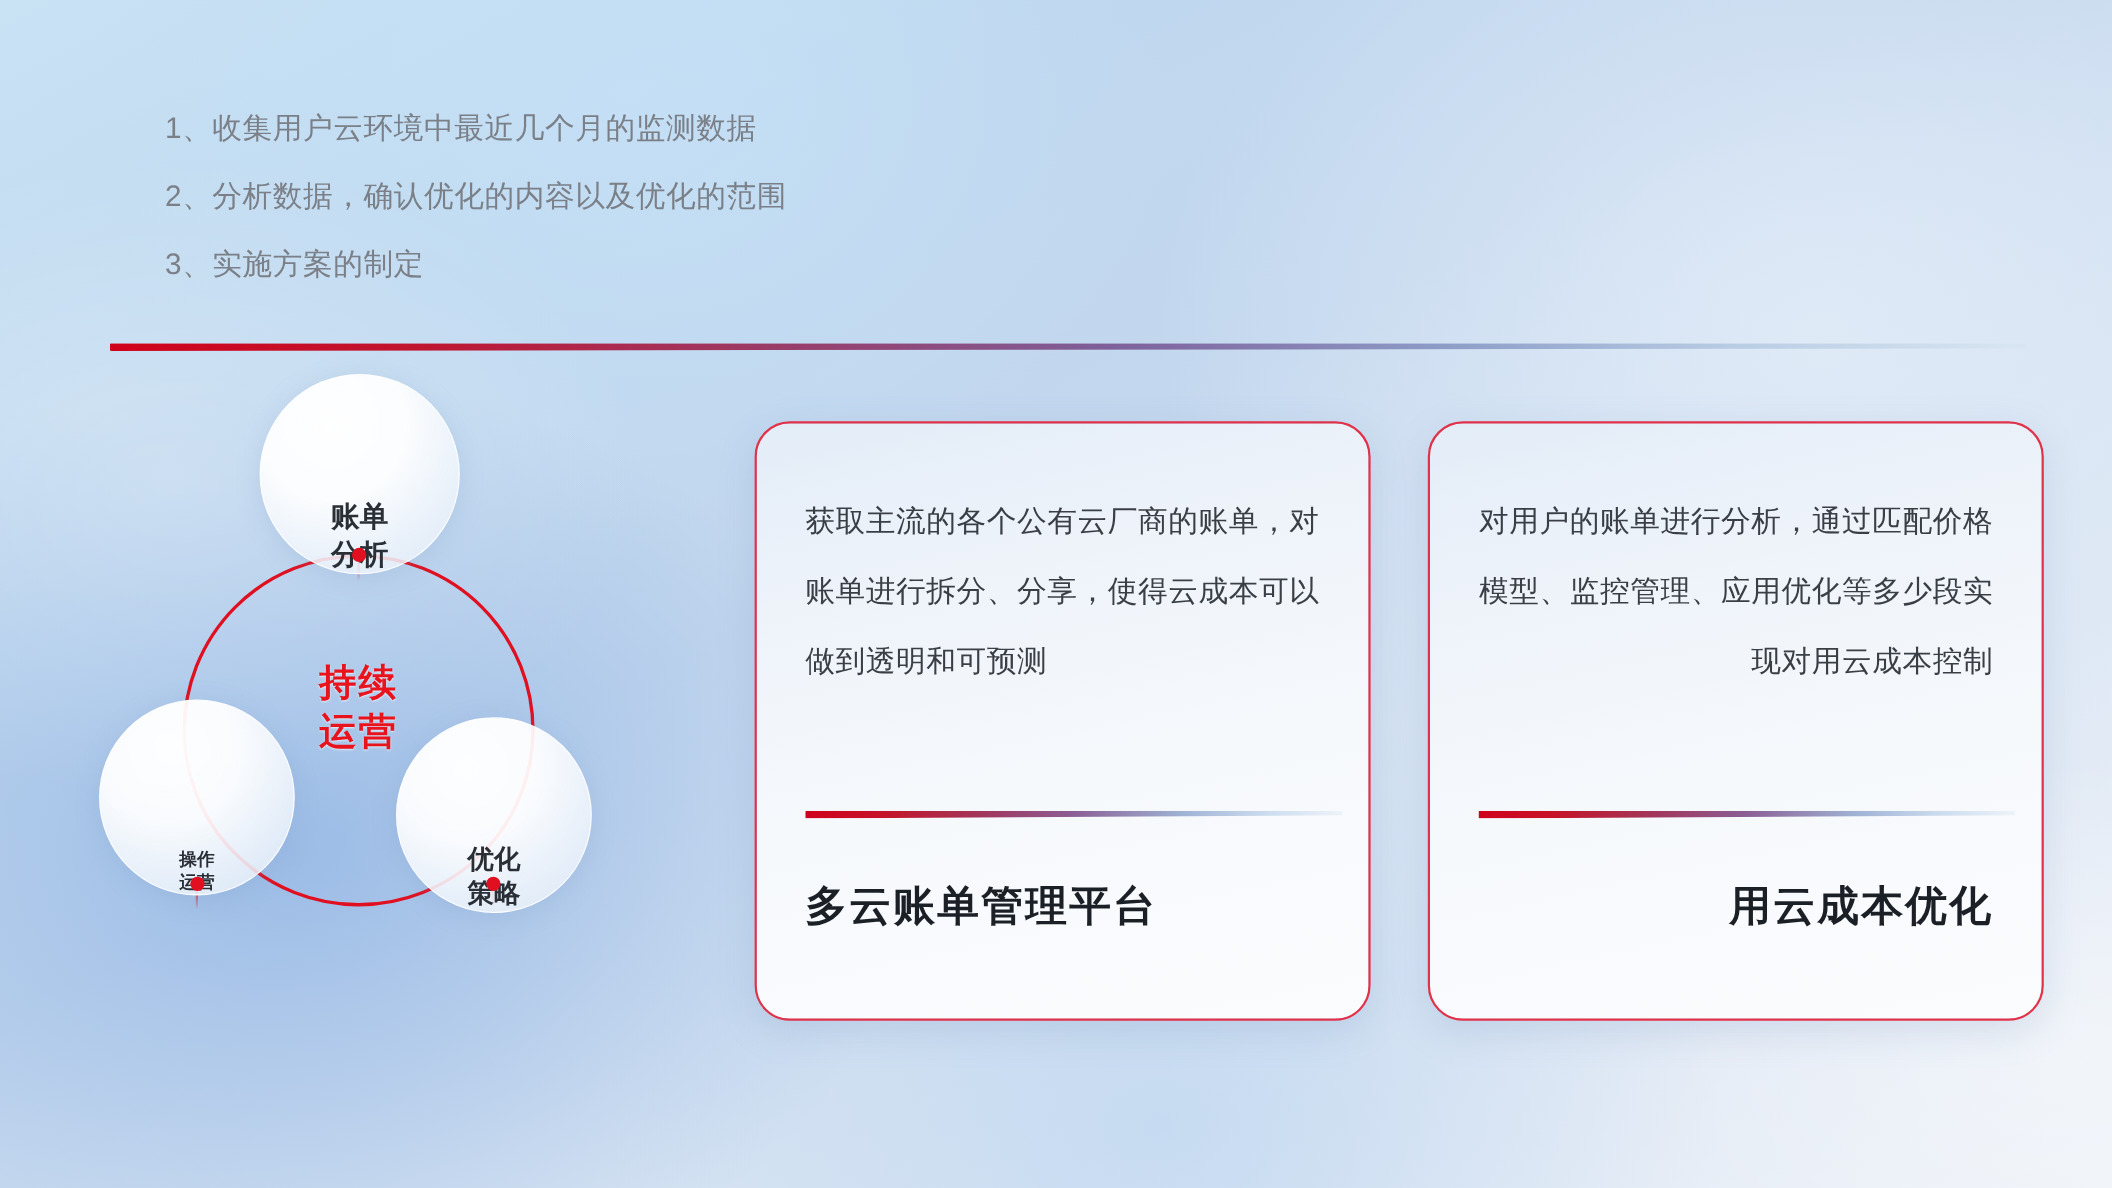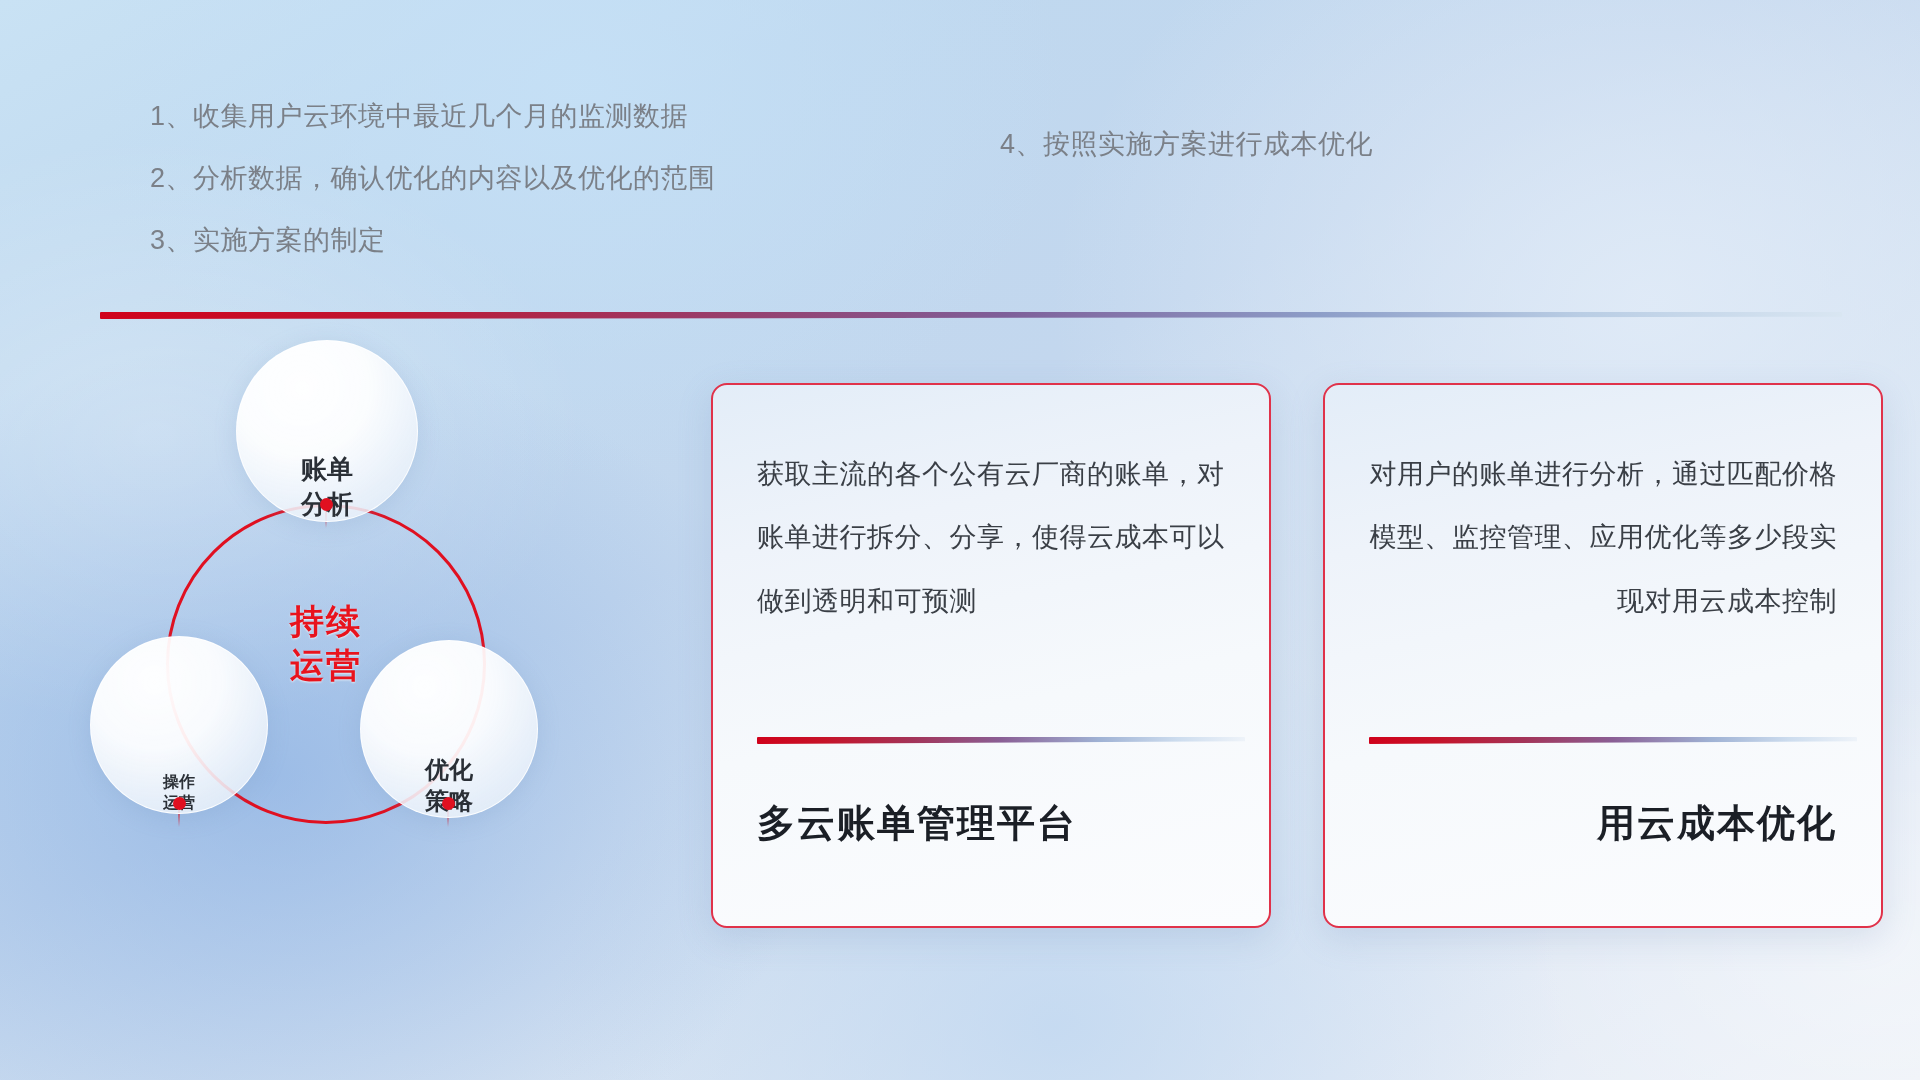--- a/index.html
+++ b/index.html
@@ -84,21 +84,21 @@
     display: flex;
     align-items: flex-end;
     justify-content: center;
     text-align: center;
     color: #2a2f36;
     font-weight: bold;
     line-height: 1.32;
   }
   #bubble-top  { left: 146px; top: 0px;   width: 182px; height: 182px; font-size: 26px; }
   #bubble-bl   { left: 0px;   top: 296px; width: 178px; height: 178px; font-size: 16px; }
-  #bubble-br   { left: 270px; top: 300px; width: 178px; height: 178px; font-size: 24px; }
+  #bubble-br   { left: 270px; top: 312px; width: 178px; height: 178px; font-size: 24px; }
 
   #center-label {
     position: absolute;
     left: 146px;
     top: 260px;
     width: 180px;
     text-align: center;
     color: #e8131d;
     font-weight: bold;
     font-size: 34px;
@@ -127,26 +127,25 @@
   #dot-br   { left: 352px; top: 457px; }
   #tail-br  { left: 357px; top: 469px; }
 
   
   .card {
     position: absolute;
     top: 383px;
     width: 560px;
     height: 545px;
     border: 2px solid #e0324a;
-    border-radius: 16px;
+    border-radius: 32px;
     box-sizing: border-box;
     background: linear-gradient(168deg, #e3edf8 0%, #eef3fa 26%, #f6f9fc 58%, #fbfcfe 100%);
     box-shadow: 0 10px 34px rgba(110,140,185,0.20);
     padding: 58px 44px 0 44px;
-    margin-left: 25px;
   }
   #card-1 { left: 686px; }
   #card-2 { left: 1298px; text-align: right; }
 
   .card-body {
     color: #3a3f46;
     font-size: 27px;
     line-height: 2.35;
     letter-spacing: 0.5px;
     min-height: 246px;
@@ -175,21 +174,20 @@
 <div id="stage">
   <div id="bg-sheen"></div>
 
   <div class="bullets" id="bullets-left">
     <div class="line">1、收集用户云环境中最近几个月的监测数据</div>
     <div class="line">2、分析数据，确认优化的内容以及优化的范围</div>
     <div class="line">3、实施方案的制定</div>
   </div>
 
   <div class="bullets" id="bullets-right">
-    <div class="line">4、按照实施方案进行成本优化</div>
   </div>
 
   <div id="top-rule"></div>
 
   <div id="venn">
     <div class="ring" id="ring-main"></div>
 
     <div class="dot-tail" id="tail-top"></div>
     <div class="dot-tail" id="tail-bl"></div>
     <div class="dot-tail" id="tail-br"></div>

